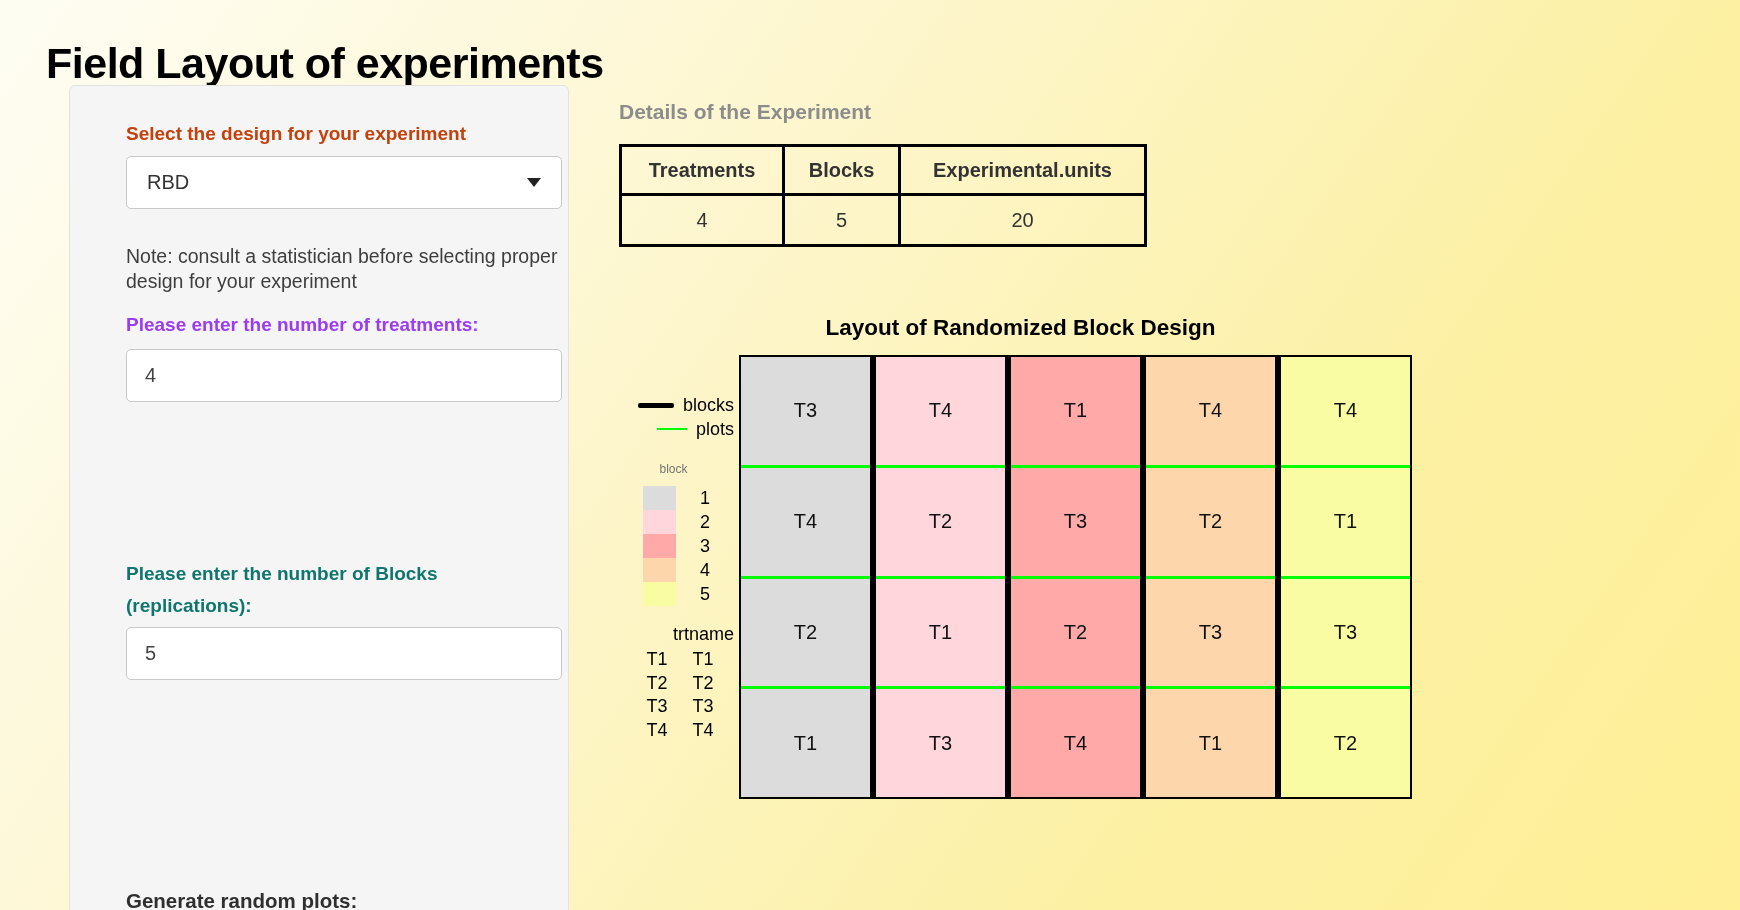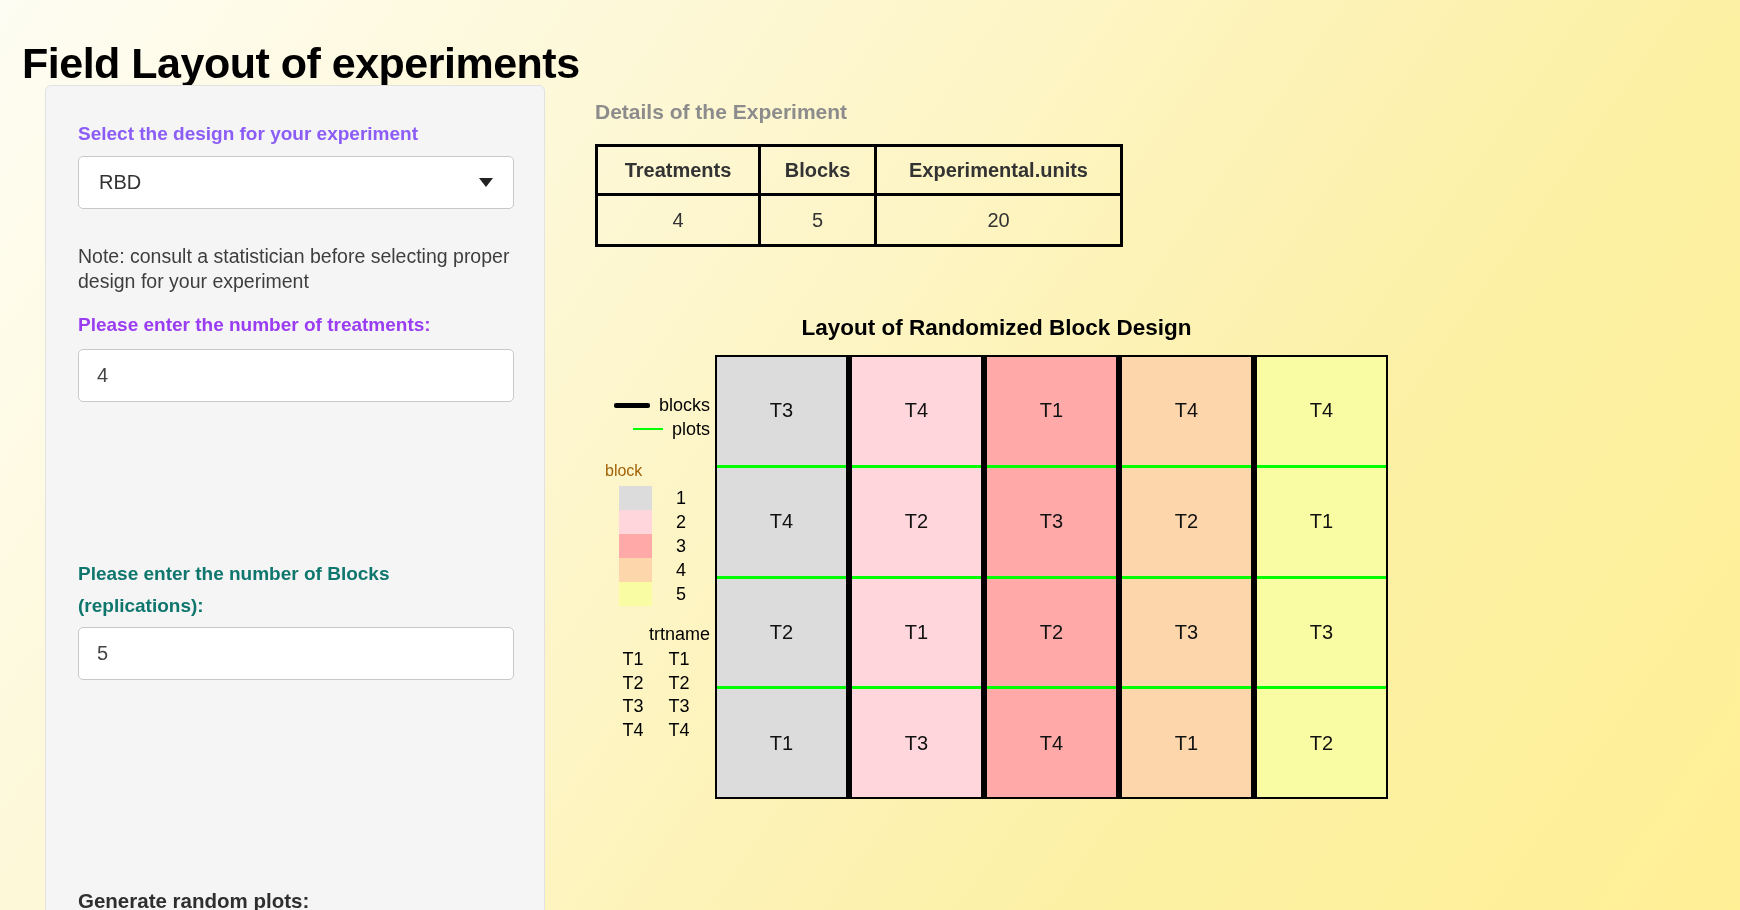--- a/index.html
+++ b/index.html
@@ -1,21 +1,21 @@
 <!DOCTYPE html>
 <html><head>
 <meta charset="utf-8">
 <style>
   html,body{margin:0;padding:0;}
   body{
     width:1740px;height:910px;position:relative;overflow:hidden;
     font-family:"Liberation Sans",sans-serif;
     background:linear-gradient(125deg,#fefdf3 0%,#fdf6cd 38%,#fcf0a4 72%,#fff096 100%);
   }
-  .abs{position:absolute;box-sizing:border-box;}
+  .abs{position:absolute;box-sizing:border-box;margin-left:24px;}
 
   
   #app-title{left:22px;top:10px;font-size:43px;font-weight:bold;color:#000;letter-spacing:-0.5px;}
 
   
   #sidebar{left:45px;top:85px;width:500px;height:880px;background:#f5f5f5;
     border:1px solid #e2e2e2;border-radius:6px;}
   #sidebar .abs{position:absolute;}
   .lbl{font-weight:bold;font-size:19px;}
   #design-label{left:32px;top:37px;color:#e08d0e;}
@@ -49,21 +49,21 @@
 
   
   #plot-title{left:605px;top:315px;width:783px;text-align:center;font-size:22.5px;
     font-weight:bold;color:#000;}
   #legend-lines{left:605px;top:393px;width:105px;}
   .lrow{display:flex;align-items:center;justify-content:flex-end;gap:9px;height:24px;}
   .lbar-thick{width:36px;height:5px;border-radius:2px;}
   .lbar-thin{width:30px;height:2px;}
   .ltext{font-size:18px;color:#000;}
   #legend-block{left:605px;top:462px;width:105px;}
-  #legend-block-title{text-align:left;padding-right:16px;font-size:16px;color:#a16207;height:24px;}
+  #legend-block-title{text-align:center;padding-right:16px;font-size:12px;color:#737373;height:24px;}
   .brow{display:flex;align-items:center;height:24px;}
   .bswatch{width:33px;height:24px;margin-left:14px;}
   .bnum{flex:1;text-align:center;font-size:18px;color:#000;}
   #legend-trt{left:605px;top:624px;width:105px;}
   #legend-trt-title{text-align:right;padding-right:0px;font-size:18px;color:#000;height:24px;}
   .trow{display:flex;height:23.5px;align-items:center;}
   .tcell{width:40px;text-align:center;font-size:18px;color:#000;}
   .trow .tcell:first-child{margin-left:8px;margin-right:6px;}
 
   #layout-grid{left:715px;top:355px;width:673px;height:444px;border:2px solid #000;
@@ -71,21 +71,21 @@
   .grid-col{flex:1;display:flex;flex-direction:column;}
   .grid-cell{flex:1;display:flex;align-items:center;justify-content:center;
     font-size:20px;color:#111;}
 </style>
 </head>
 <body>
 
 <h1 class="abs" id="app-title">Field Layout of experiments</h1>
 
 <div class="abs" id="sidebar">
-  <div class="abs lbl" id="design-label" style="color: #8b5cf6;">Select the design for your experiment</div>
+  <div class="abs lbl" id="design-label" style="color: #c2410c;">Select the design for your experiment</div>
   <div class="abs inputbox" id="design-select" role="listbox">
     <span>RBD</span>
     <span class="caret"></span>
   </div>
   <div class="abs" id="design-note">Note: consult a statistician before selecting proper design for your experiment</div>
   <div class="abs lbl" id="treatments-label" style="color: rgb(154, 61, 242);">Please enter the number of treatments:</div>
   <input class="abs inputbox" id="treatments-input" value="4" style="">
   <div class="abs lbl" id="blocks-label" style="color: #0f766e;">Please enter the number of Blocks (replications):</div>
   <input class="abs inputbox" id="blocks-input" value="5" style="">
   <div class="abs" id="random-plots-label">Generate random plots:</div>

